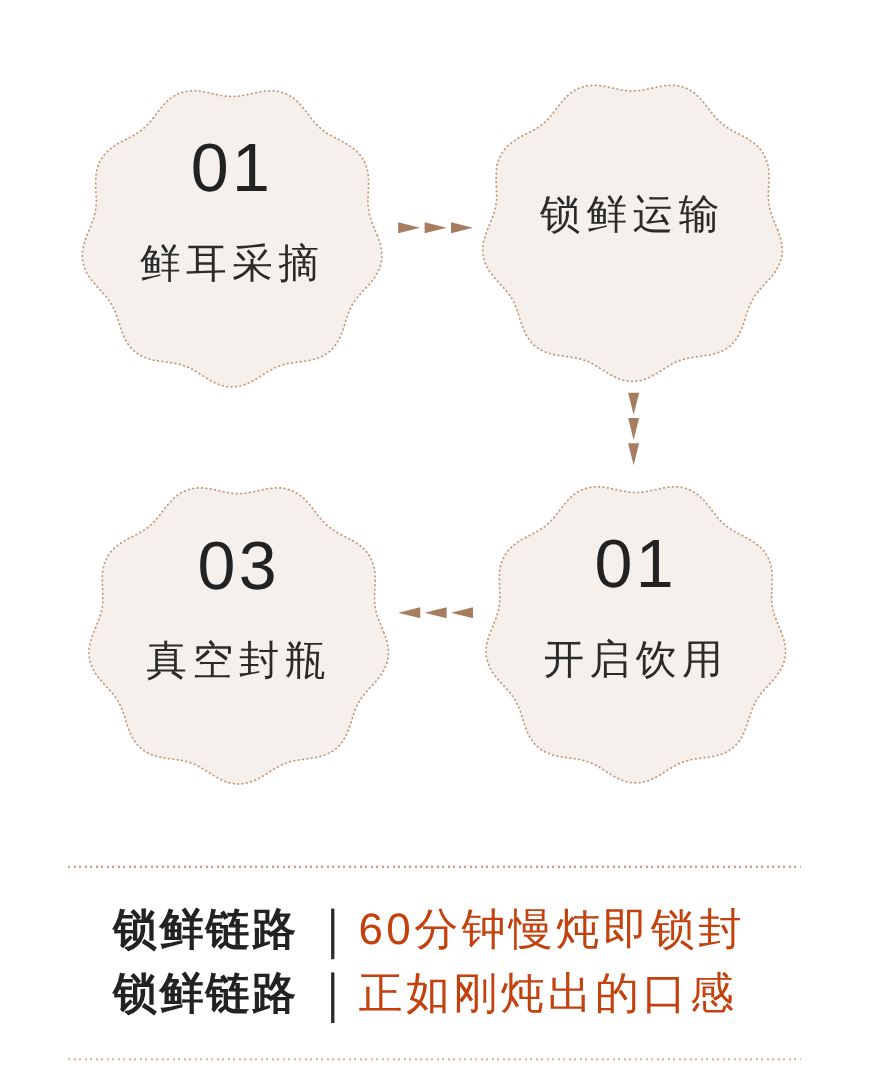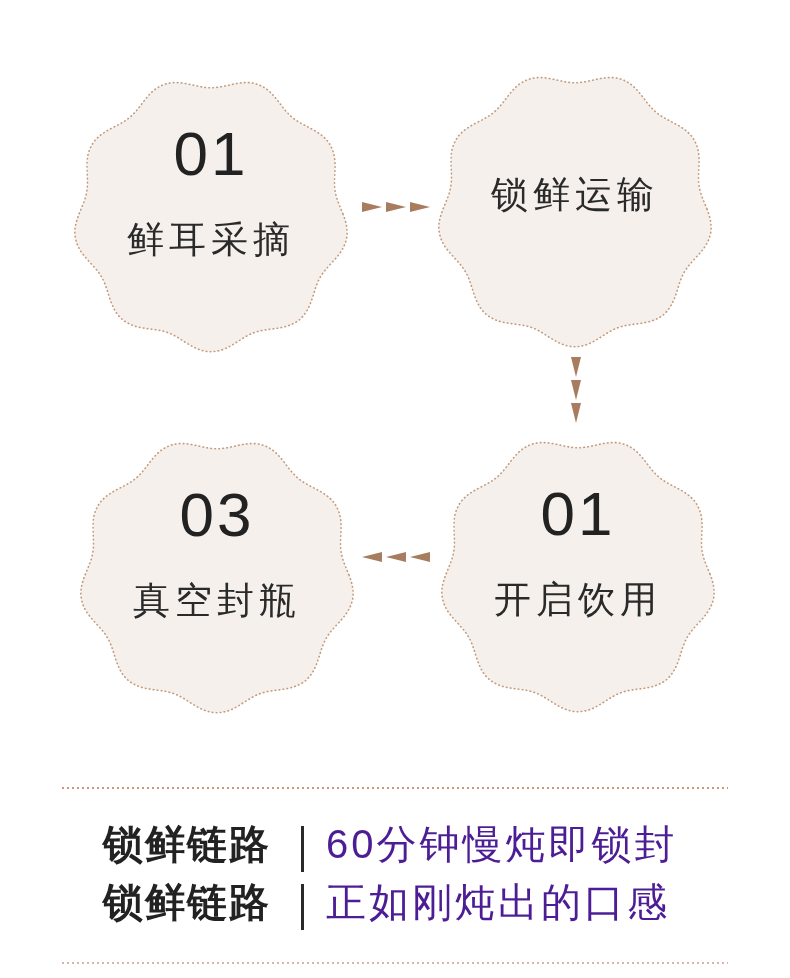--- a/index.html
+++ b/index.html
@@ -38,21 +38,21 @@
   
   .rule{position:absolute;left:62px;width:666px;height:2px;}
   .rule-top{top:787px;background:repeating-linear-gradient(to right,var(--rule-top,#c9977a) 0 2px,transparent 2px 5px);}
   .rule-bottom{top:962px;background:repeating-linear-gradient(to right,var(--rule-bottom,#d8b5a6) 0 2px,transparent 2px 5px);}
   
   .footer-row{position:absolute;left:103px;height:50px;display:flex;align-items:flex-end;white-space:nowrap;}
   .row-1{top:822px}
   .row-2{top:880px}
   .f-label{font-weight:bold;font-size:40px;letter-spacing:2px;color:#222;}
   .f-divider{width:3px;height:46px;background:#2a2a2a;margin:0 22px 0 30px;}
-  .f-text{font-size:40px;letter-spacing:3px;color:#4c1d95;}
+  .f-text{font-size:40px;letter-spacing:3px;color:#c2410c;}
 </style>
 </head>
 <body>
 
 <div class="page">
 
   <section class="step s1">
     <svg class="blob" viewBox="-140 -140 280 280" aria-hidden="true">
       <path class="blob-path" fill="var(--blob-fill,#f5f0eb)" stroke="var(--blob-border,#c49a7c)" stroke-width="1.6" stroke-dasharray="0.6 3.4" stroke-linecap="round" d="M132.0,0.0L133.7,4.7L135.1,9.4L135.9,14.3L136.2,19.1L135.7,23.9L134.5,28.6L132.6,33.1L130.2,37.3L127.3,41.3L124.1,45.2L120.7,48.8L117.5,52.3L114.4,55.8L111.7,59.4L109.3,63.1L107.3,67.0L105.5,71.2L104.0,75.6L102.6,80.2L101.1,84.8L99.4,89.5L97.4,94.1L95.0,98.3L92.0,102.2L88.6,105.6L84.7,108.4L80.4,110.6L75.7,112.3L70.9,113.5L66.0,114.3L61.1,115.0L56.4,115.6L51.8,116.3L47.4,117.3L43.2,118.6L39.1,120.3L35.1,122.4L31.1,124.8L27.1,127.3L22.9,130.0L18.6,132.5L14.2,134.7L9.5,136.4L4.8,137.4L0.0,137.8L-4.8,137.4L-9.5,136.4L-14.2,134.7L-18.6,132.5L-22.9,130.0L-27.1,127.4L-31.1,124.8L-35.1,122.4L-39.1,120.3L-43.2,118.6L-47.4,117.3L-51.8,116.3L-56.4,115.6L-61.1,115.0L-66.0,114.3L-70.9,113.5L-75.7,112.3L-80.3,110.6L-84.7,108.4L-88.6,105.6L-92.0,102.2L-95.0,98.3L-97.4,94.1L-99.4,89.5L-101.1,84.9L-102.6,80.2L-104.0,75.6L-105.5,71.2L-107.3,67.0L-109.3,63.1L-111.7,59.4L-114.4,55.8L-117.5,52.3L-120.7,48.8L-124.0,45.1L-127.2,41.3L-130.2,37.3L-132.6,33.1L-134.5,28.6L-135.7,23.9L-136.2,19.1L-136.0,14.3L-135.1,9.4L-133.7,4.7L-132.0,0.0L-130.1,-4.5L-128.3,-9.0L-126.6,-13.3L-125.2,-17.6L-124.3,-21.9L-123.7,-26.3L-123.5,-30.8L-123.6,-35.4L-123.8,-40.2L-124.0,-45.1L-124.0,-50.1L-123.7,-55.1L-122.9,-59.9L-121.4,-64.6L-119.3,-68.9L-116.6,-72.9L-113.3,-76.4L-109.6,-79.6L-105.4,-82.4L-101.1,-84.9L-96.8,-87.1L-92.5,-89.3L-88.4,-91.6L-84.6,-94.0L-81.1,-96.7L-77.9,-99.7L-74.8,-103.0L-71.9,-106.6L-69.0,-110.4L-66.0,-114.3L-62.8,-118.1L-59.4,-121.7L-55.6,-124.9L-51.5,-127.5L-47.1,-129.5L-42.5,-130.8L-37.7,-131.4L-32.8,-131.4L-27.8,-130.9L-22.9,-130.0L-18.1,-129.0L-13.4,-127.9L-8.9,-127.0L-4.4,-126.4L-0.0,-126.2L4.4,-126.4L8.9,-127.0L13.4,-127.9L18.1,-128.9L22.9,-130.0L27.8,-130.9L32.8,-131.4L37.7,-131.4L42.5,-130.8L47.1,-129.5L51.5,-127.5L55.6,-124.9L59.4,-121.7L62.8,-118.1L66.0,-114.3L69.0,-110.4L71.9,-106.6L74.8,-103.0L77.9,-99.7L81.1,-96.7L84.6,-94.0L88.4,-91.6L92.5,-89.3L96.8,-87.1L101.1,-84.8L105.4,-82.4L109.5,-79.6L113.3,-76.4L116.6,-72.9L119.3,-68.9L121.4,-64.6L122.9,-59.9L123.7,-55.1L124.1,-50.1L124.1,-45.2L123.8,-40.2L123.6,-35.4L123.5,-30.8L123.7,-26.3L124.3,-21.9L125.2,-17.6L126.6,-13.3L128.3,-9.0L130.1,-4.5L132.0,-0.0Z"></path>
     </svg>

